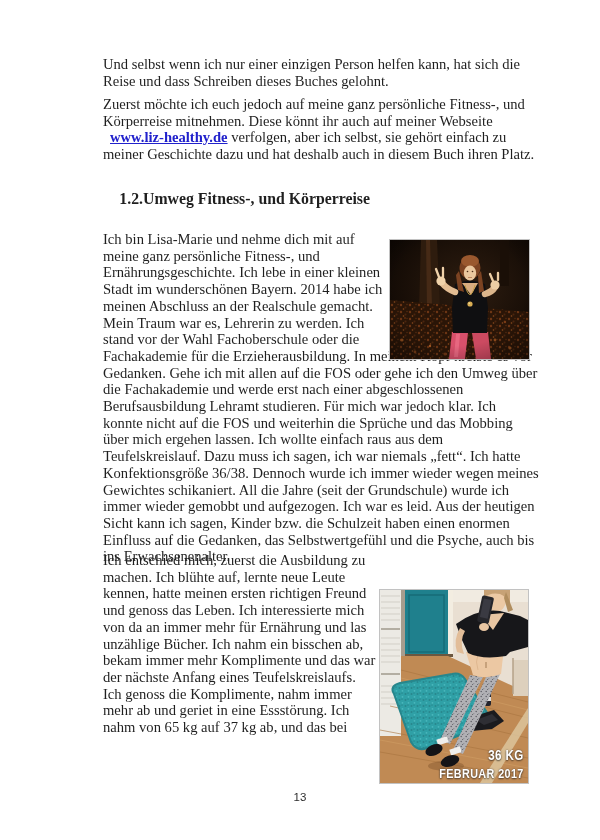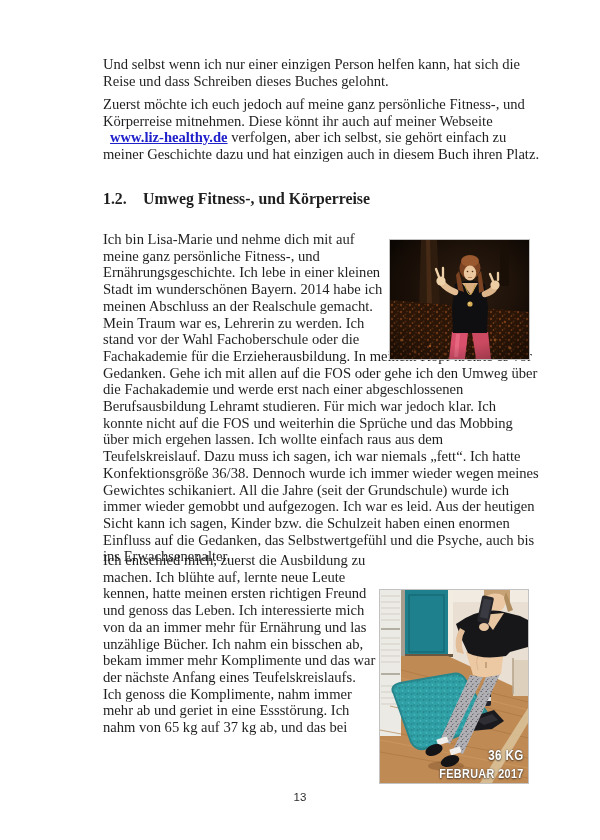--- a/index.html
+++ b/index.html
@@ -5,21 +5,21 @@
   html,body { margin:0; padding:0; background:#ffffff; }
   .page {
     position:relative; width:600px; height:840px; background:#ffffff;
     font-family:"Liberation Serif","DejaVu Serif",serif; color:#1f1f1f;
     overflow:hidden;
   }
   .para, .heading { position:absolute; left:103px; font-size:14.6px; line-height:16.7px; }
   .lines { white-space:pre; }
   .linkline { white-space:pre; }
   .heading { font-size:15.8px; font-weight:bold; line-height:18px; }
-  .hnum { display:inline-block; width:40px; }
+  .hnum { display:inline-block; width:40px;text-align:right; }
   .weblink { color:var(--link-blue,#2121cc); font-weight:bold; text-decoration:underline; cursor:pointer;margin-left:7px; }
   .photo { position:absolute; border:1px solid #c2c2c2; background:#111;margin-top:20px; }
   .photo svg { display:block; }
   .photo1 { left:389px; top:219px; width:139px; height:119px; }
   .photo2 { left:379px; top:569px; width:148px; height:193px; }
   .caption {
     position:absolute; right:4px; bottom:3px; text-align:right;
     color:var(--caption-white,#ffffff);
     font-family:"Liberation Sans","DejaVu Sans",sans-serif; font-weight:bold;
     transform:scaleX(0.8); transform-origin:100% 100%;
@@ -38,21 +38,21 @@
 
 <div class="page">
 
   <div class="para lines" style="top:56px">Und selbst wenn ich nur einer einzigen Person helfen kann, hat sich die
 Reise und dass Schreiben dieses Buches gelohnt.</div>
 
   <div class="para" style="top:96px">
     <div class="lines">Zuerst möchte ich euch jedoch auf meine ganz persönliche Fitness-, und
 Körperreise mitnehmen. Diese könnt ihr auch auf meiner Webseite</div>
     <div class="linkline"><a class="weblink" href="#" title="www.liz-healthy.de">www.liz-healthy.de</a><span> verfolgen, aber ich selbst, sie gehört einfach zu</span></div>
-    <div class="lines">meiner Geschichte dazu und hat einzigen auch in diesem Buch ihren Platz.</div>
+    <div class="lines">meiner Geschichte dazu und hat deshalb auch in diesem Buch ihren Platz.</div>
   </div>
 
   <div class="heading" style="top:190px">
     <span class="hnum">1.2.</span><span class="htitle">Umweg Fitness-, und Körperreise</span>
   </div>
 
   <div class="para lines" style="top:231px">Ich bin Lisa-Marie und nehme dich mit auf
 meine ganz persönliche Fitness-, und
 Ernährungsgeschichte. Ich lebe in einer kleinen
 Stadt im wunderschönen Bayern. 2014 habe ich

